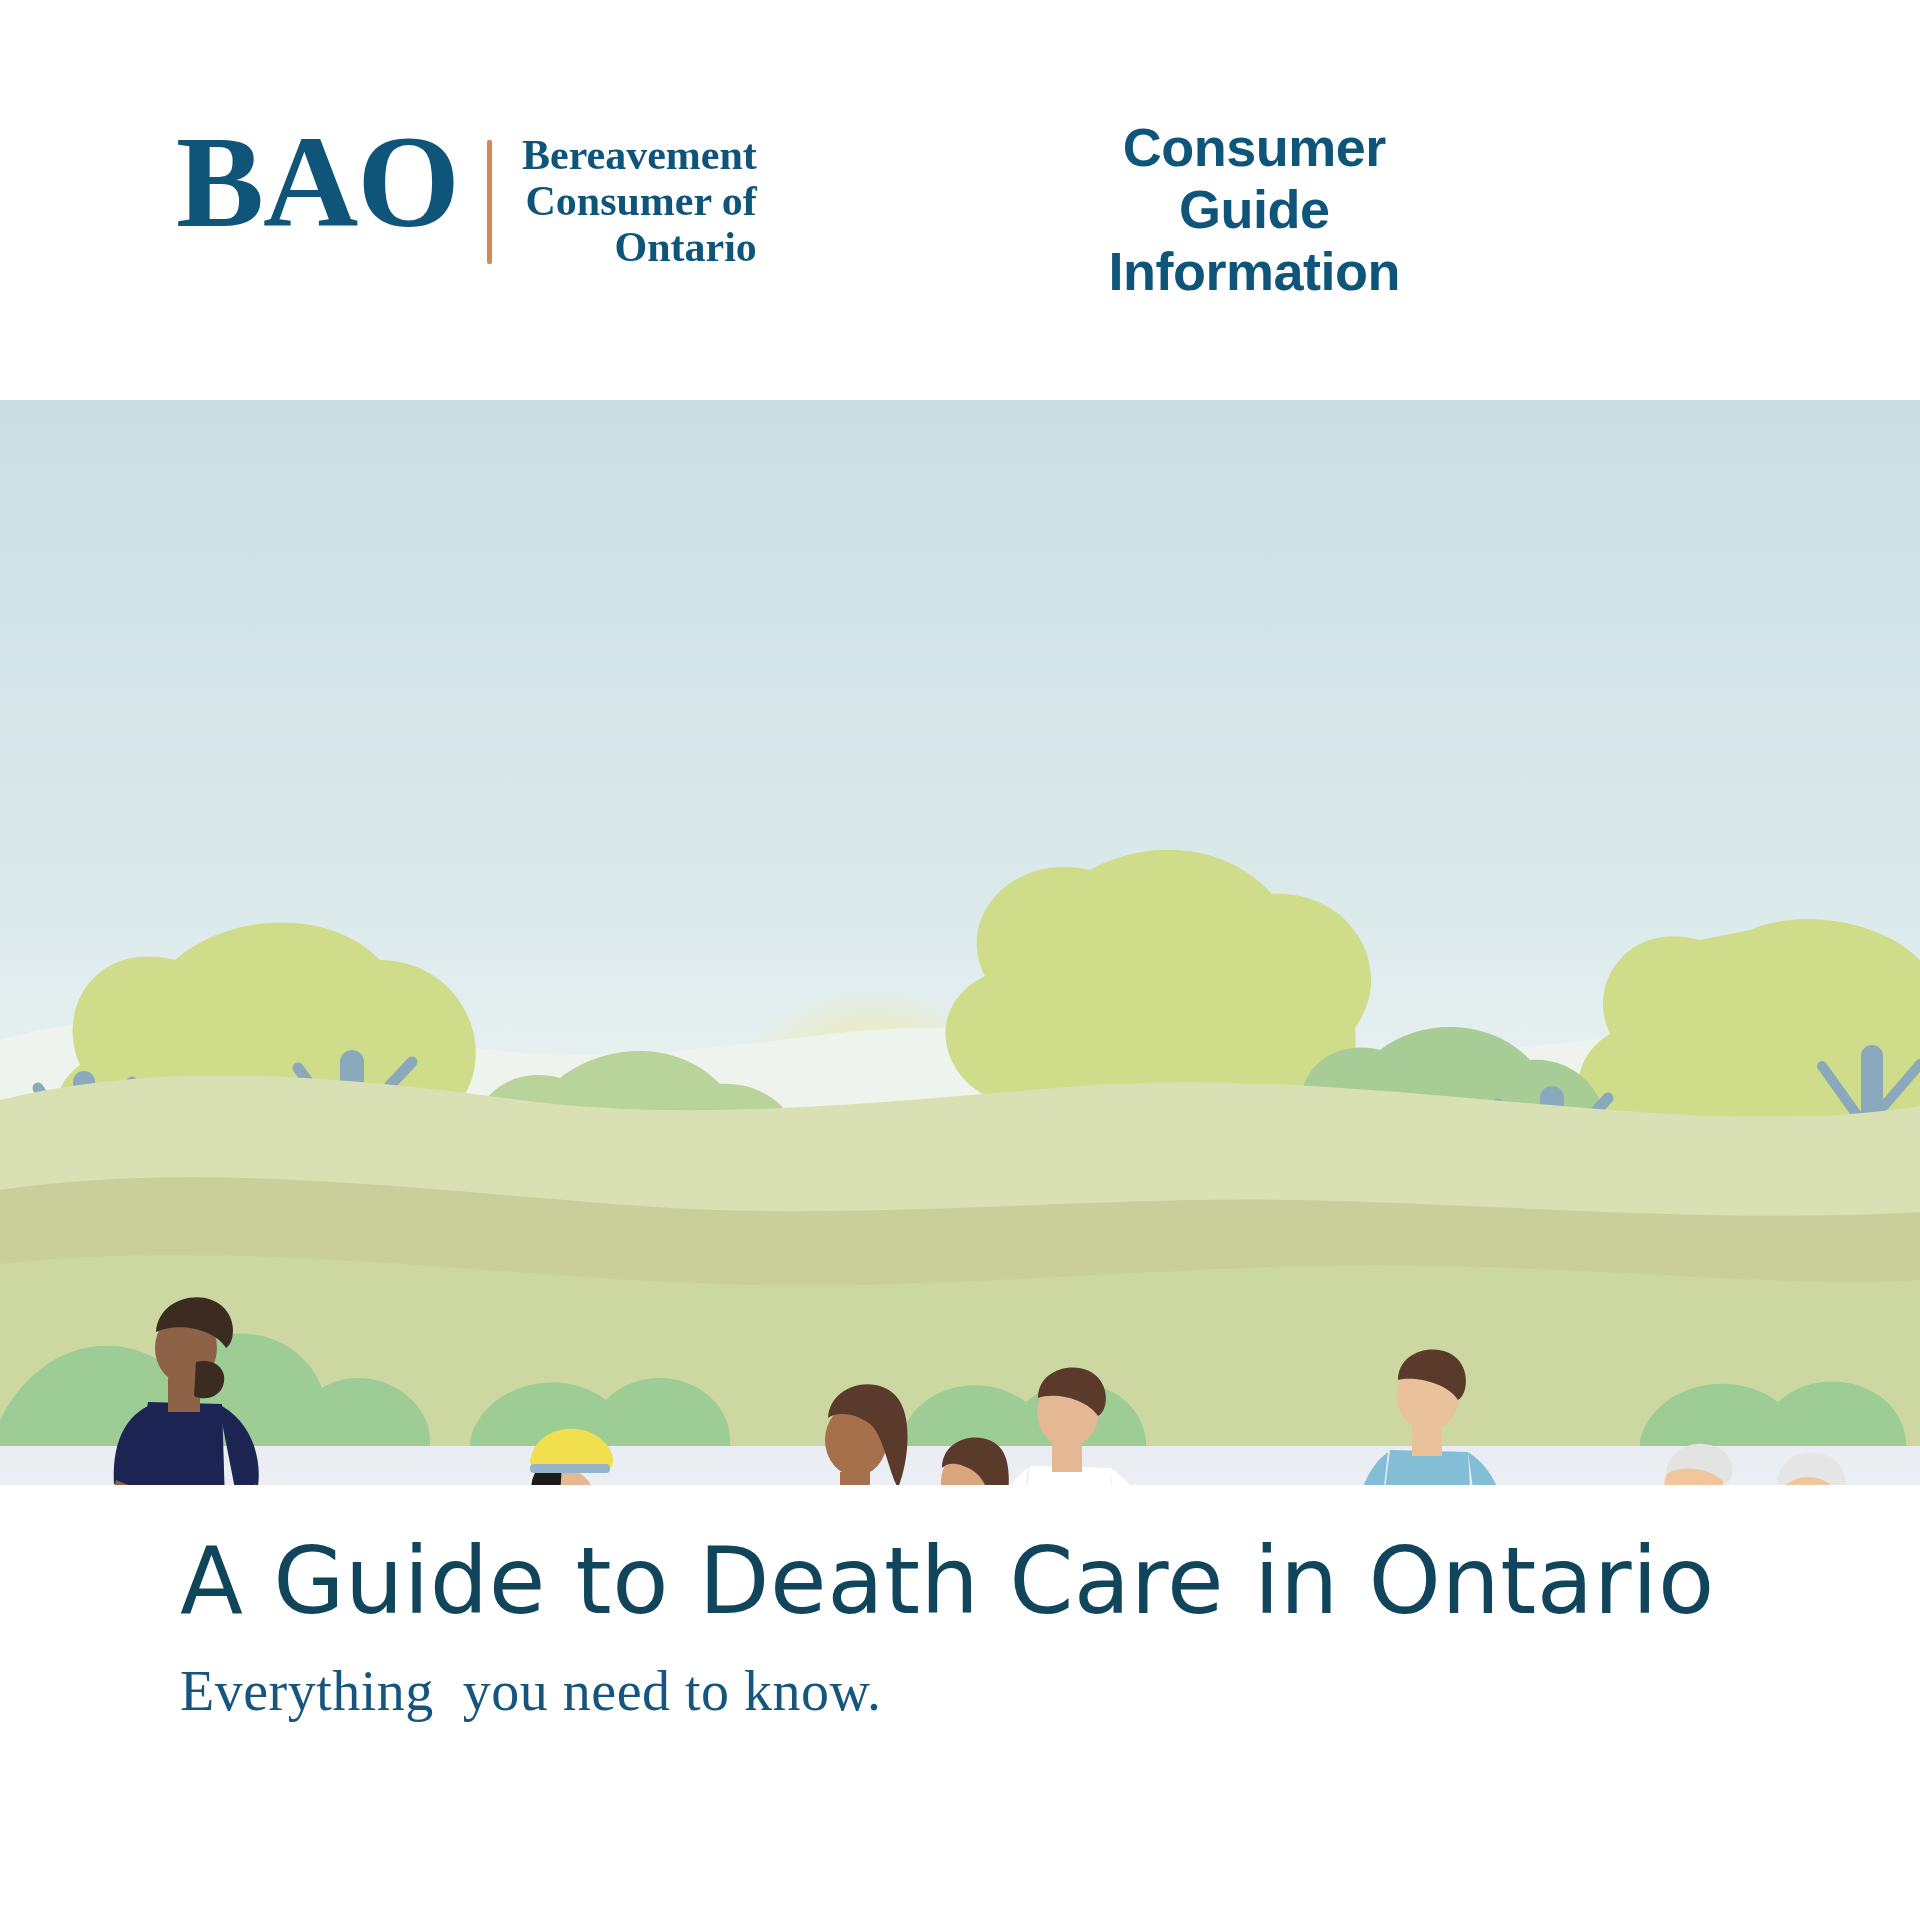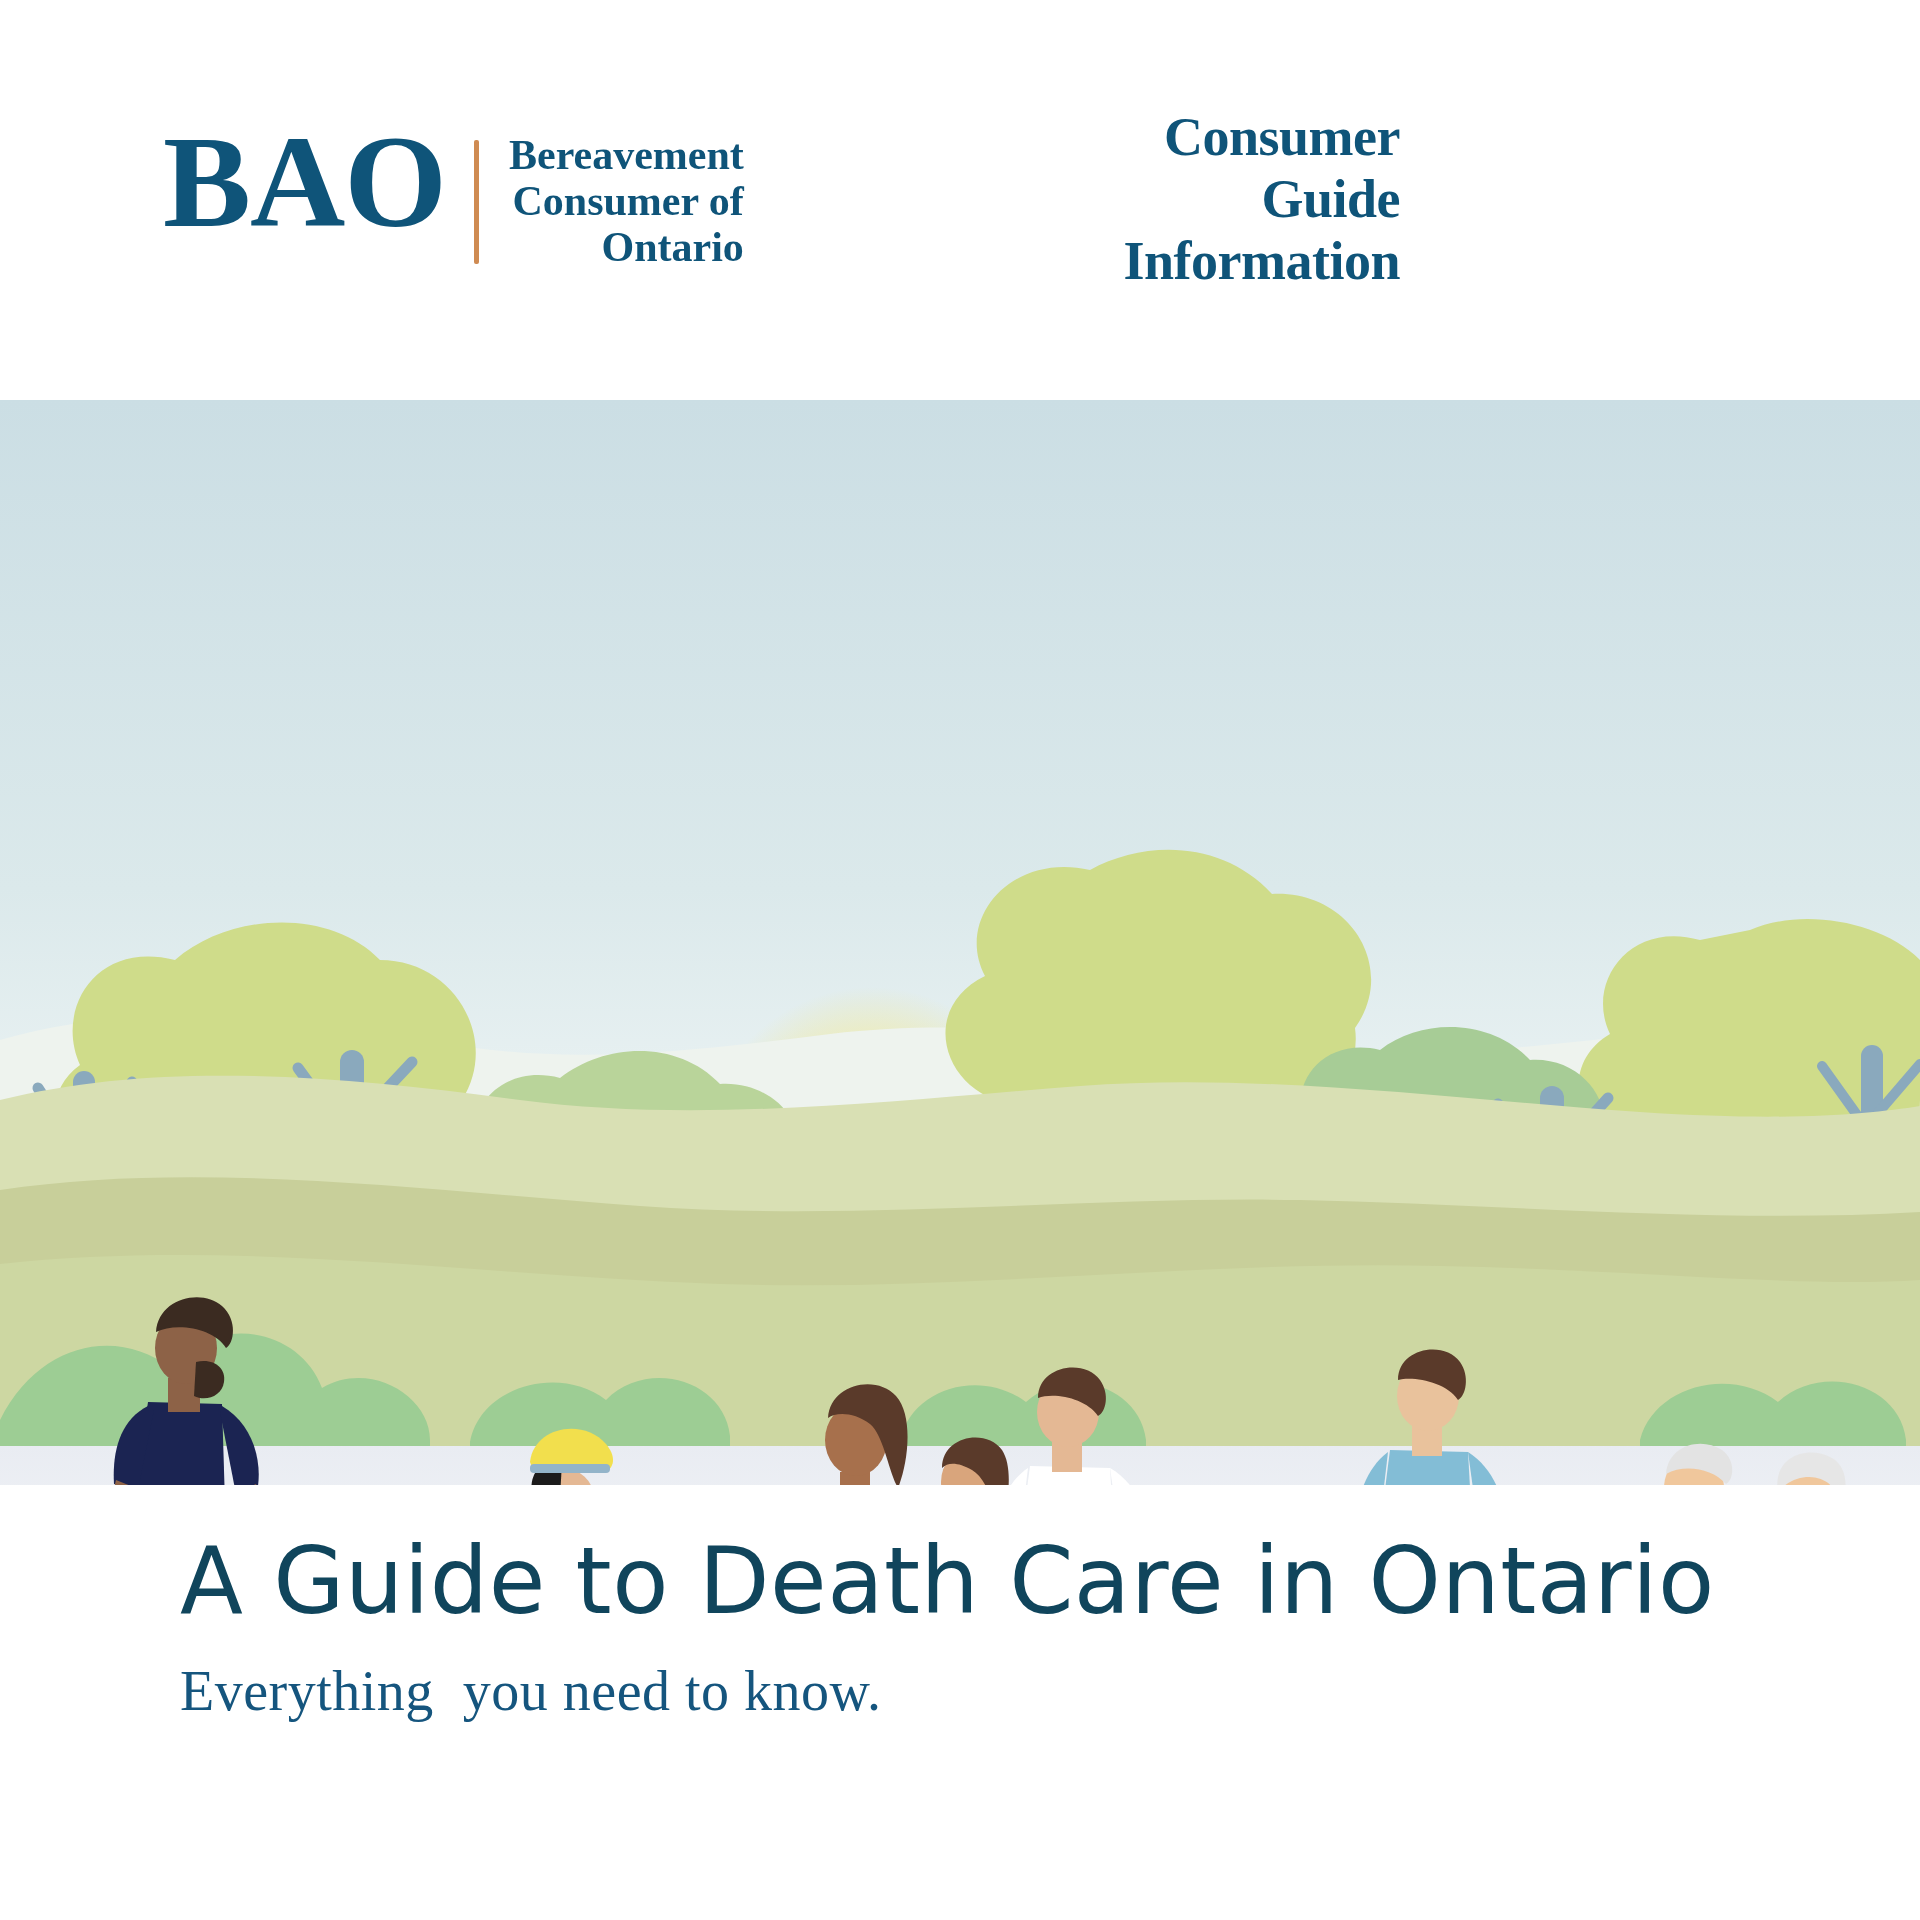--- a/index.html
+++ b/index.html
@@ -19,40 +19,41 @@
   .logo-mark{
     font-family:"Liberation Serif", serif;
     font-weight:700;
     font-size:132px;
     line-height:132px;
     color:#0f5479;
     letter-spacing:-1px;
     display:block;
     padding-right:28px;
     margin-top:-12px;
+    margin-left:13px;
   }
   .logo-divider{
     width:5px;background:#cf8b52;margin:12px 30px 6px 0;border-radius:2px;
   }
   .logo-words{
     font-family:"Liberation Serif", serif;
     font-weight:700;
     font-size:42px;
     line-height:46px;
     color:#0f5479;
     padding-top:4px;
     white-space:nowrap;
     text-align:right;
   }
 
   .guide-kicker{
     position:absolute;
-    right:520px;top:106px;
-    text-align:right;
-    font-family:Liberation Serif, serif;
+    right:520px;top:116px;
+    text-align:center;
+    font-family:Liberation Sans, sans-serif;
     font-weight:700;
     font-size:54px;
     line-height:62px;
     color:#0f5479;
     letter-spacing:-0.5px;
   }
 
   
   .illus{position:absolute;left:0;top:400px;width:1920px;height:1085px;overflow:hidden;}
   .illus svg{display:block;width:1920px;height:1085px;}

